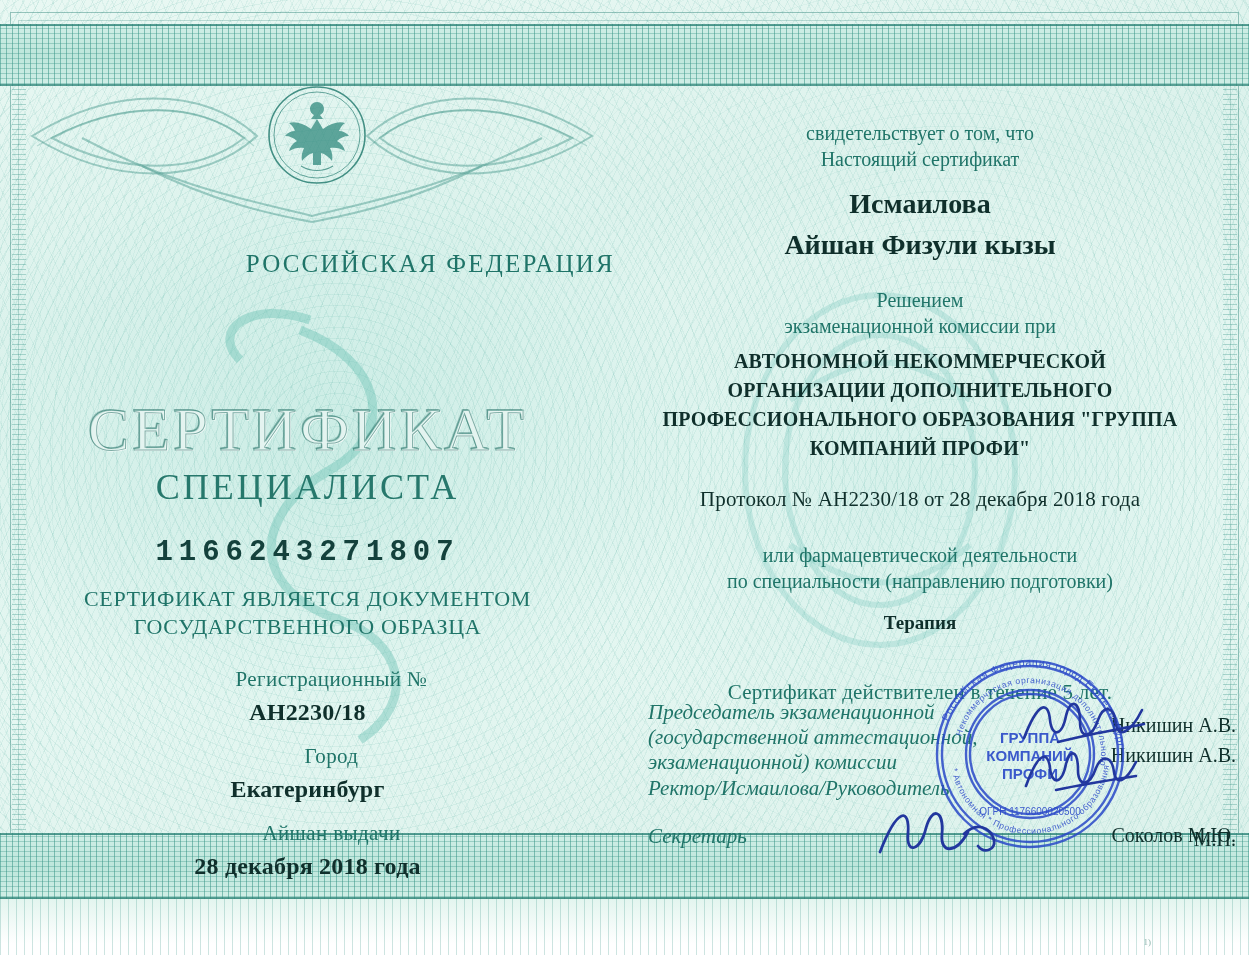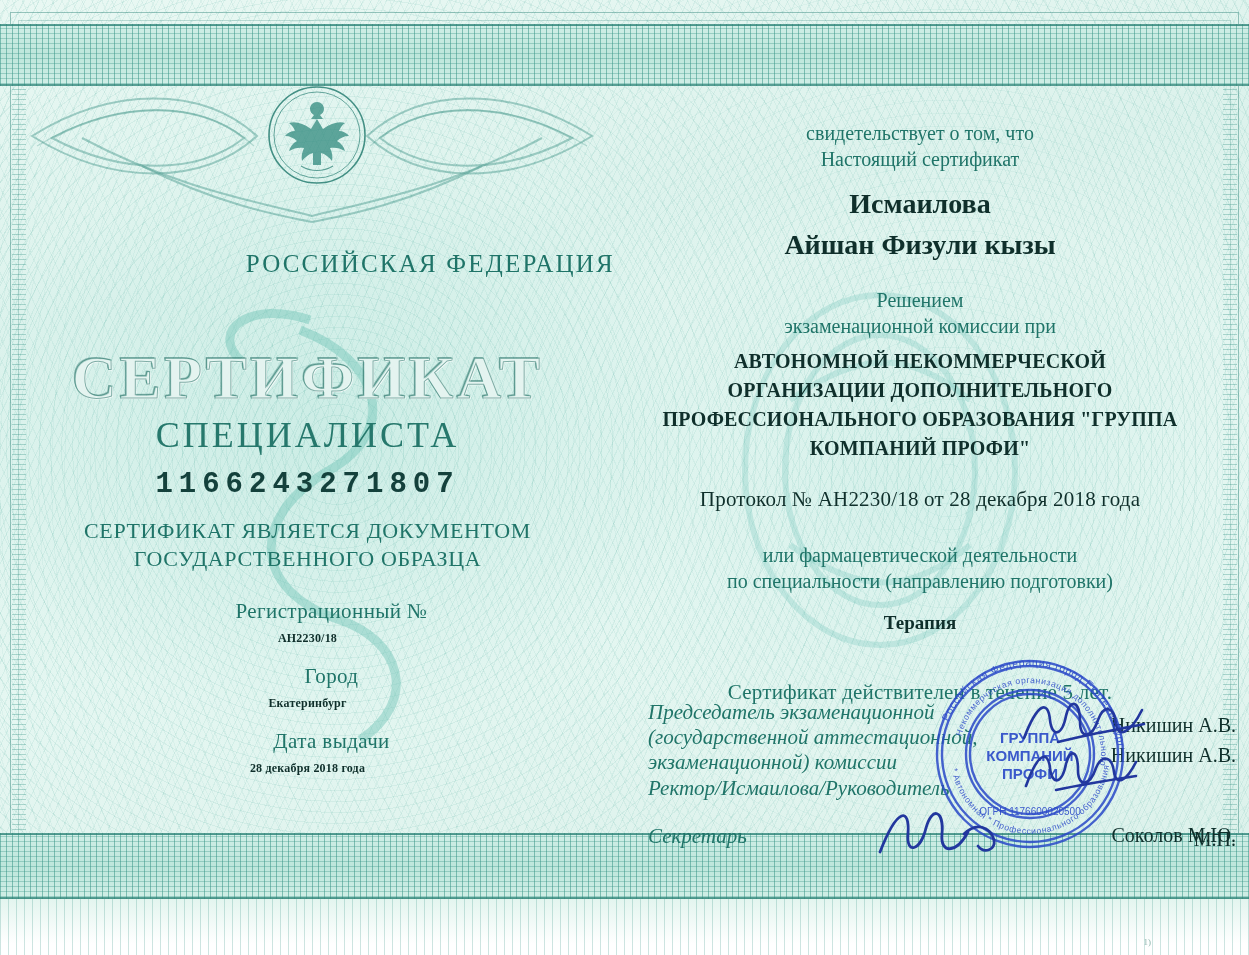--- a/index.html
+++ b/index.html
@@ -126,43 +126,43 @@
   .rf-title {
     font-size: 25px;
     letter-spacing: 2.2px;
     color: #1f7468;
     font-weight: 400;
     margin: 0;
     text-align: right;
   }
 
   .main-title {
-    margin-top: 68px;
+    margin-top: 120px;
     font-size: 62px;
     letter-spacing: 3px;
-    font-weight: 700;
+    font-weight: 400;
     color: #2e8d7f;
     text-shadow:
       1px 1px 0 rgba(255,255,255,0.85),
       -1px -1px 0 rgba(34,110,99,0.35);
     line-height: 1;
   }
   .main-title-outline {
     -webkit-text-stroke: 1px rgba(32,110,99,0.55);
     color: rgba(210,240,233,0.35);
   }
   .sub-title {
     font-size: 36px;
     letter-spacing: 3px;
     color: #26786c;
     margin-top: 6px;
     font-weight: 400;
   }
   .serial {
-    margin-top: 12px;
+    margin-top: 28px;
     font-size: 29px;
     letter-spacing: 6px;
     color: #14413c;
     font-family: "Liberation Mono", monospace;
     font-weight: 700;
   }
   .state-doc {
     margin-top: 16px;
     font-size: 22px;
     letter-spacing: 0.6px;
@@ -171,21 +171,21 @@
   }
 
   .field-block { margin-top: 26px; }
   .field-label {
     font-size: 21px;
     color: #1f7468;
     letter-spacing: .4px;
     margin-left: 48px;
   }
   .field-value {
-    font-size: 12px;
+    font-size: 24px;
     color: #0f2f2b;
     font-weight: 700;
     margin-top: 7px;
     letter-spacing: .2px;
   }
   .field-block.tight { margin-top: 18px; }
 
   
   .right-col {
     position: absolute;
@@ -387,21 +387,21 @@
       <div class="field-label">Регистрационный №</div>
       <div class="field-value">АН2230/18</div>
     </div>
 
     <div class="field-block tight">
       <div class="field-label">Город</div>
       <div class="field-value">Екатеринбург</div>
     </div>
 
     <div class="field-block tight">
-      <div class="field-label">Дата выдачи</div>
+      <div class="field-label">Айшан выдачи</div>
       <div class="field-value">28 декабря 2018 года</div>
     </div>
   </div>
 
   <div class="right-col">
     <div class="r-intro">
       <div>свидетельствует о том, что</div>
       <div>Настоящий сертификат</div>
     </div>
 

